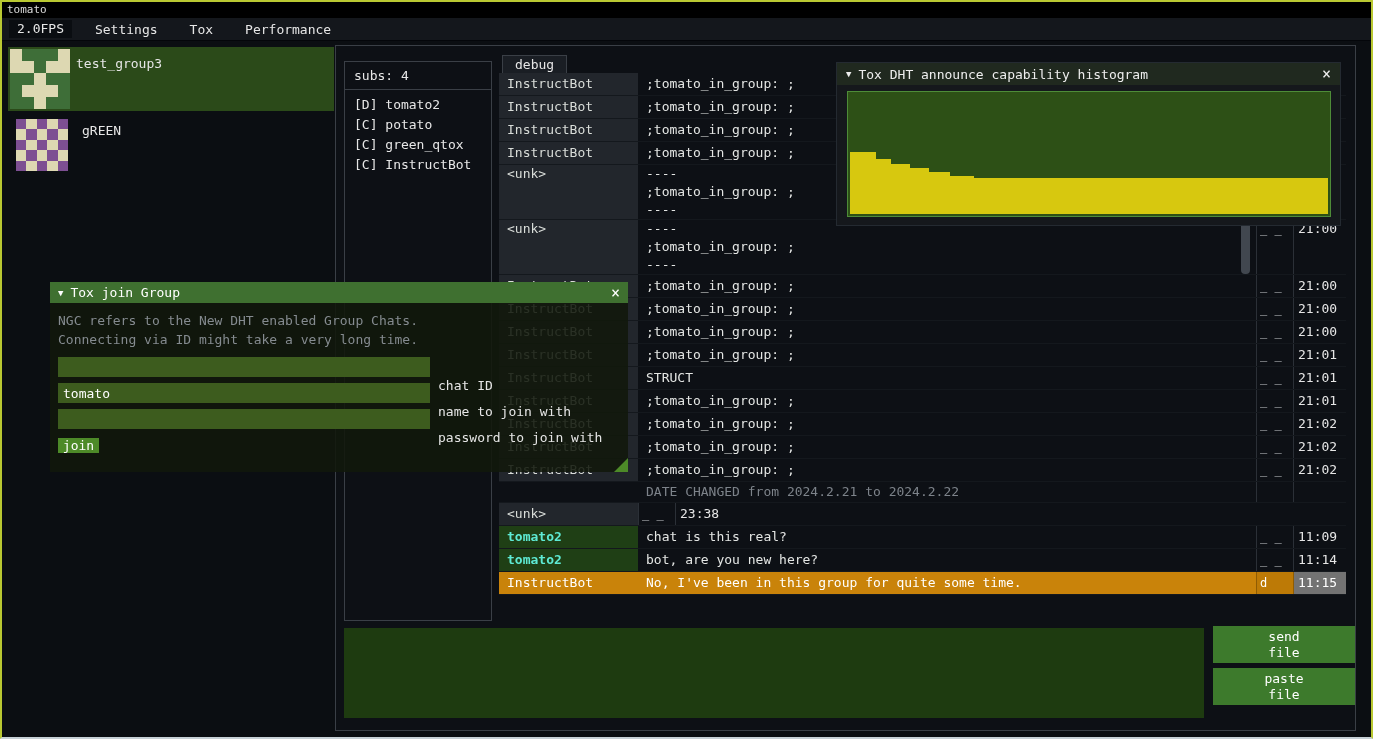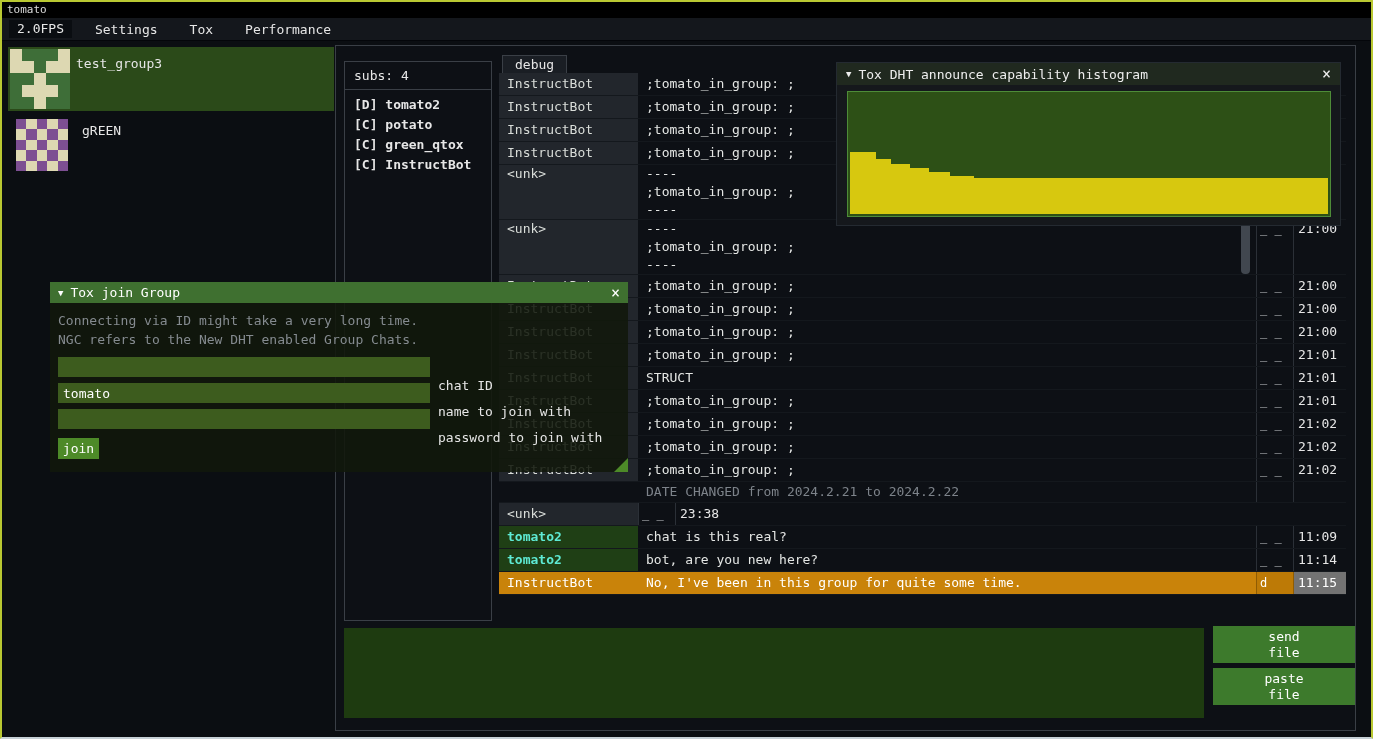--- a/index.html
+++ b/index.html
@@ -24,21 +24,21 @@
             grid-template-columns:repeat(5,1fr); grid-template-rows:repeat(5,1fr); }
   .group-row:not(.selected) .avatar { width:52px; height:52px; margin:3px 8px 0 6px; }
   .group-name { margin-left:6px; margin-top:7px; }
 
   
   .main-window { position:absolute; left:333px; top:43px; width:1021px; height:686px;
                  border:1px solid #3a3f46; background:#0d1015; }
   .roster { position:absolute; left:8px; top:15px; width:148px; height:560px;
             border:1px solid #3a3f46; padding-top:4px; }
   .roster-header { padding:2px 9px 6px; border-bottom:1px solid #3a3f46; margin-bottom:5px; }
-  .member { padding:0 9px; line-height:20px; white-space:pre; cursor:default;font-weight:bold; }
+  .member { padding:0 9px; line-height:20px; white-space:pre; cursor:default; }
 
   .chat-tab { position:absolute; left:166px; top:9px; height:19px; padding:0 12px;
               line-height:18px; background:#1a1e24; border:1px solid #3a3f46; border-bottom:none; }
 
   .chat-rows { position:absolute; left:163px; top:27px; width:847px; height:541px;
                overflow:hidden; background:#0d1015; }
   .chat-row { display:flex; border-bottom:1px solid #14181d; }
   .chat-row .cell { flex:none; line-height:22px; }
   .chat-row.multi .cell { line-height:18px; }
   .c-name { width:139px; padding:0 8px; background:#22262c; color:#d9ddd9;
@@ -85,21 +85,21 @@
   .join-dialog { position:absolute; left:48px; top:280px; width:578px; height:190px; z-index:30; }
   .jd-title { height:21px; background:#3f7030; display:flex; align-items:center;
               padding:0 8px; color:#fff; }
   .jd-body { position:relative; height:169px; background:rgba(17,24,11,0.88); padding:8px; }
   .jd-info { line-height:19px; color:#858b90; }
   .jd-fields { margin-top:8px; }
   .jd-row { display:flex; align-items:center; margin-top:6px; height:20px; }
   .jd-input { width:372px; height:20px; background:#3d5c1e; border:none; color:#fff;
               font:inherit; padding:0 5px; outline:none; }
   .jd-label { margin-left:8px;margin-top:36px; }
-  .jd-join { margin-top:9px; width:41px; height:21px; background:#4d8a28; border:none;
+  .jd-join { margin-top:9px; width:41px; height:15px; background:#4d8a28; border:none;
              color:#fff; font:inherit; cursor:default; }
   .jd-grip { position:absolute; right:0; bottom:0; width:0; height:0;
              border-left:14px solid transparent; border-bottom:14px solid #4d8a28; }
 </style>
 </head>
 <body>
 
 <div class="app">
 
   <div class="titlebar">
@@ -377,22 +377,22 @@
     </div>
   </div>
 
   <div class="join-dialog">
     <div class="jd-title">
       <span class="collapse">▼</span>
       <span>Tox join Group</span>
       <span class="close">×</span>
     </div>
     <div class="jd-body">
+      <div class="jd-info">NGC refers to the New DHT enabled Group Chats.</div>
       <div class="jd-info">Connecting via ID might take a very long time.</div>
-      <div class="jd-info">NGC refers to the New DHT enabled Group Chats.</div>
       <div class="jd-fields" id="jd-fields">
           <div class="jd-row">
             <input class="jd-input" style="">
             <div class="jd-label">chat ID</div>
           </div>
           <div class="jd-row">
             <input class="jd-input" value="tomato" style="">
             <div class="jd-label">name to join with</div>
           </div>
           <div class="jd-row">

